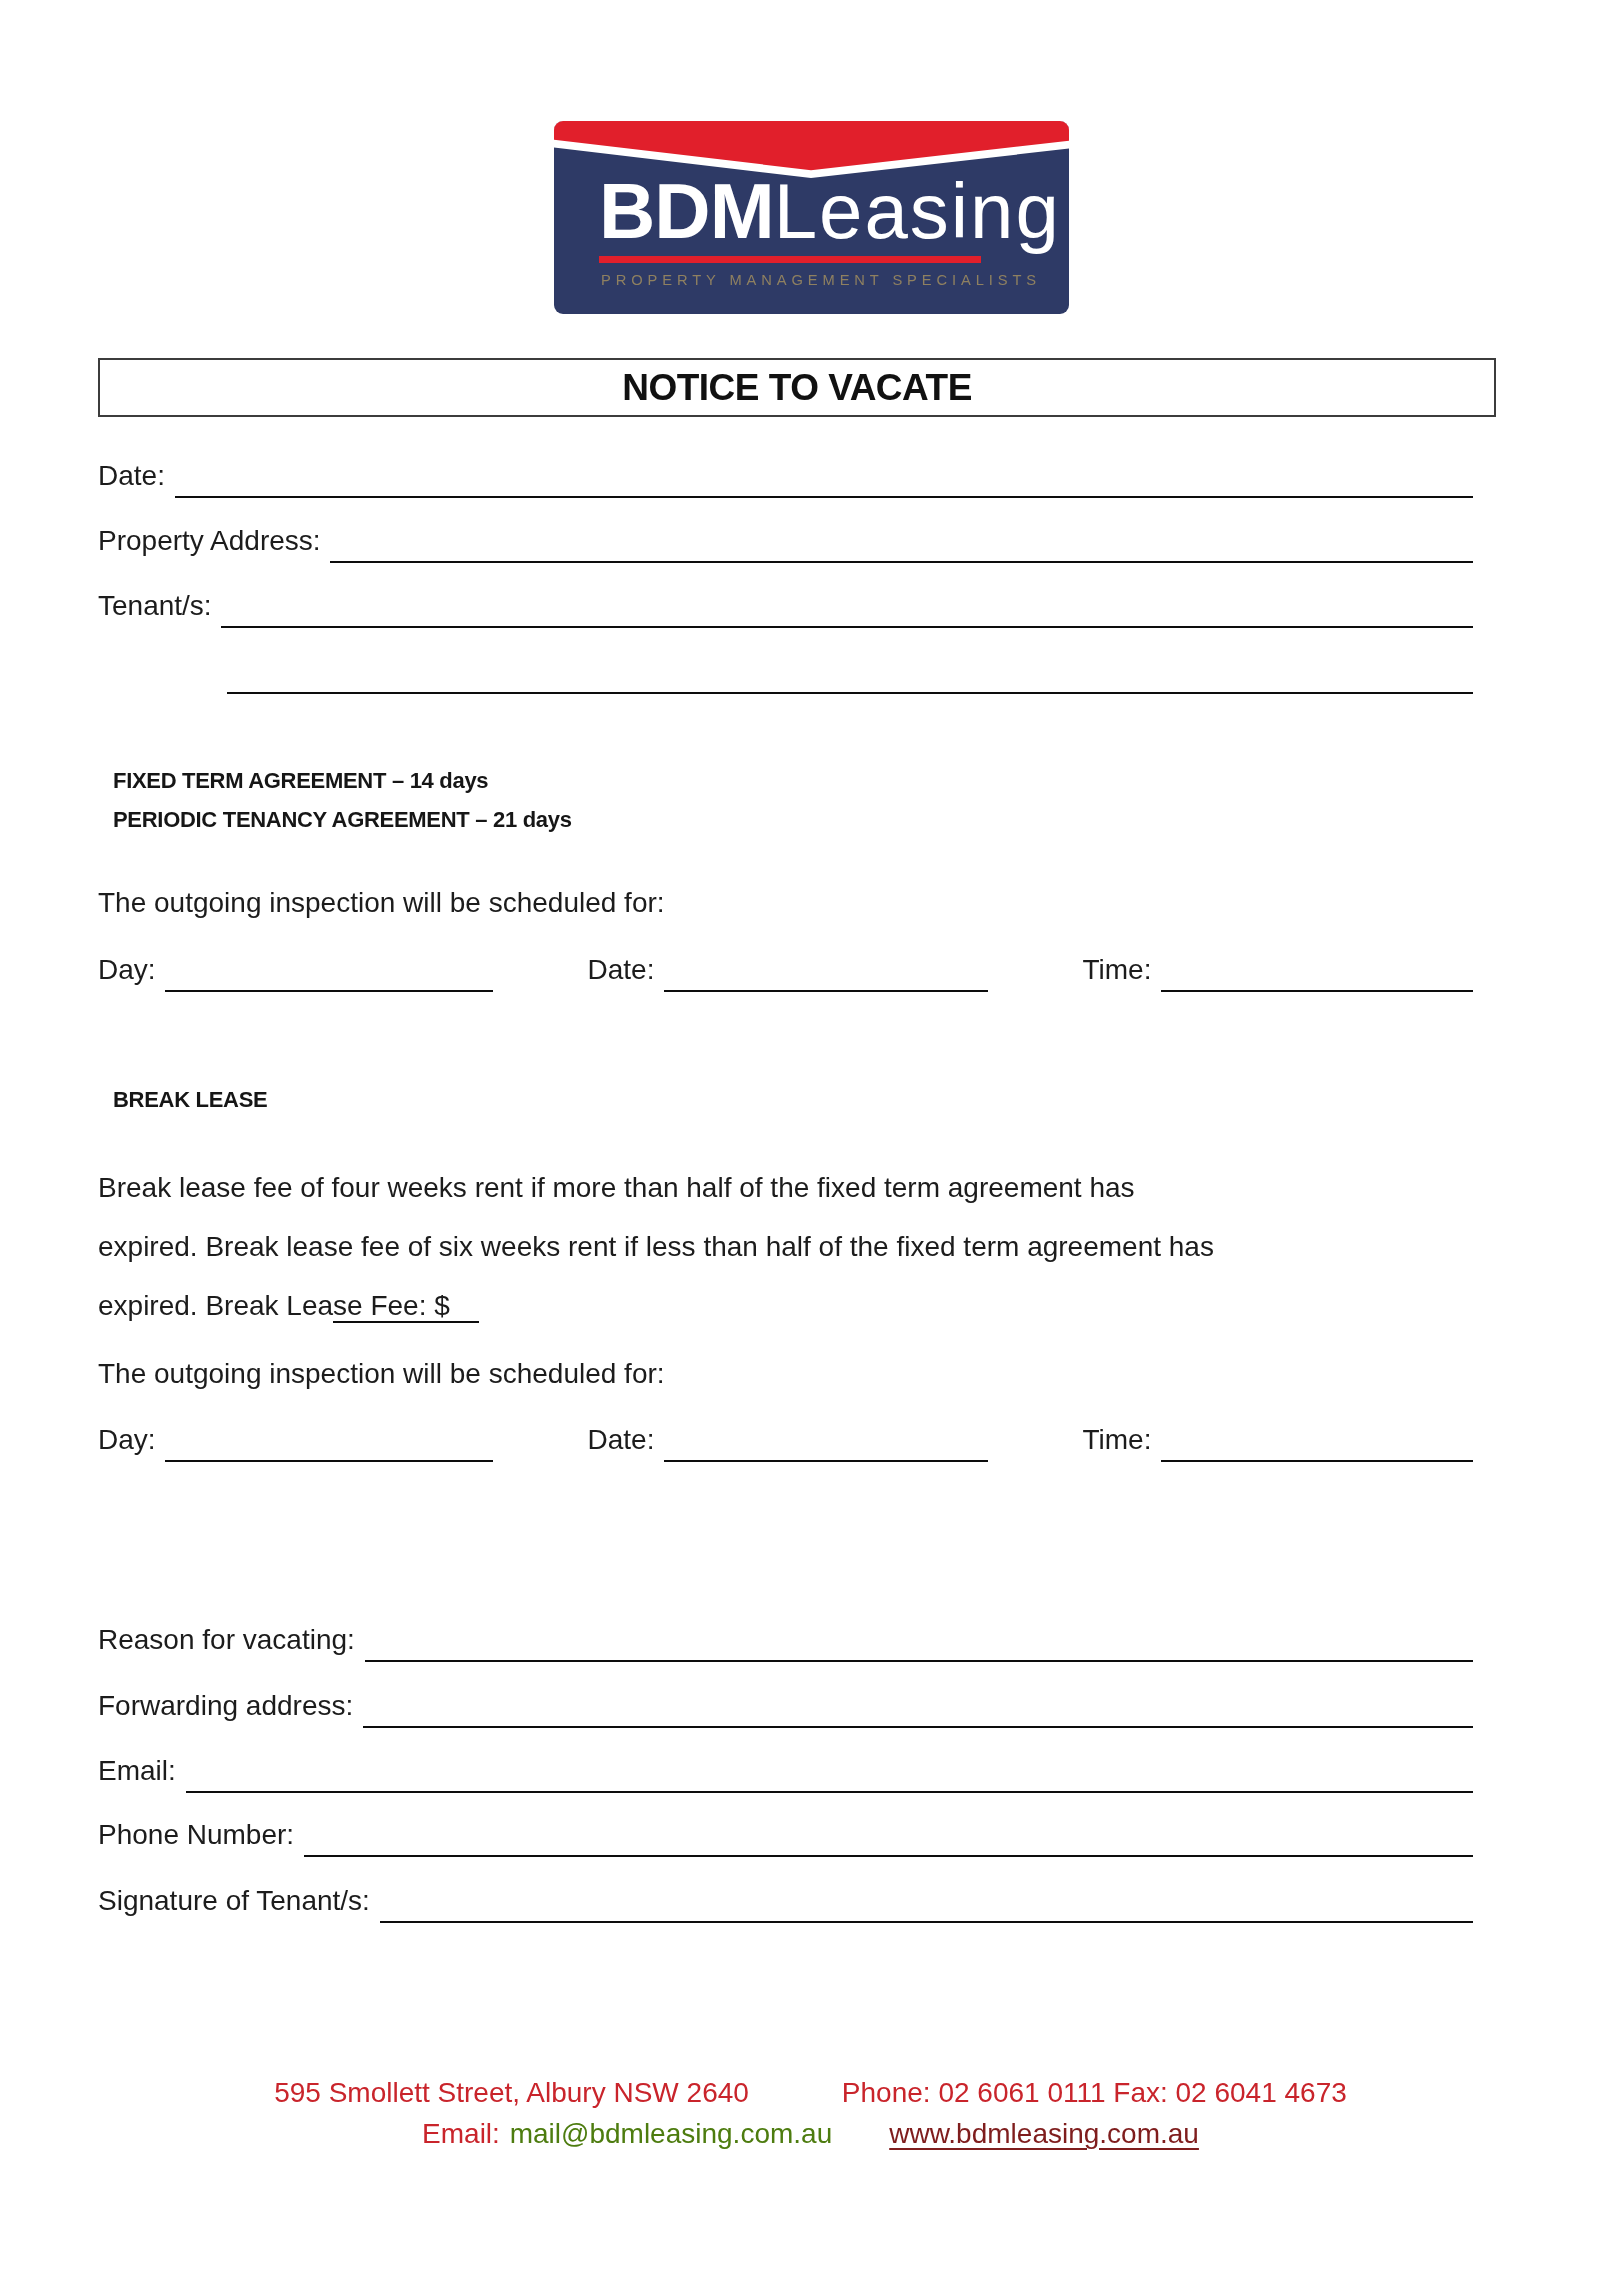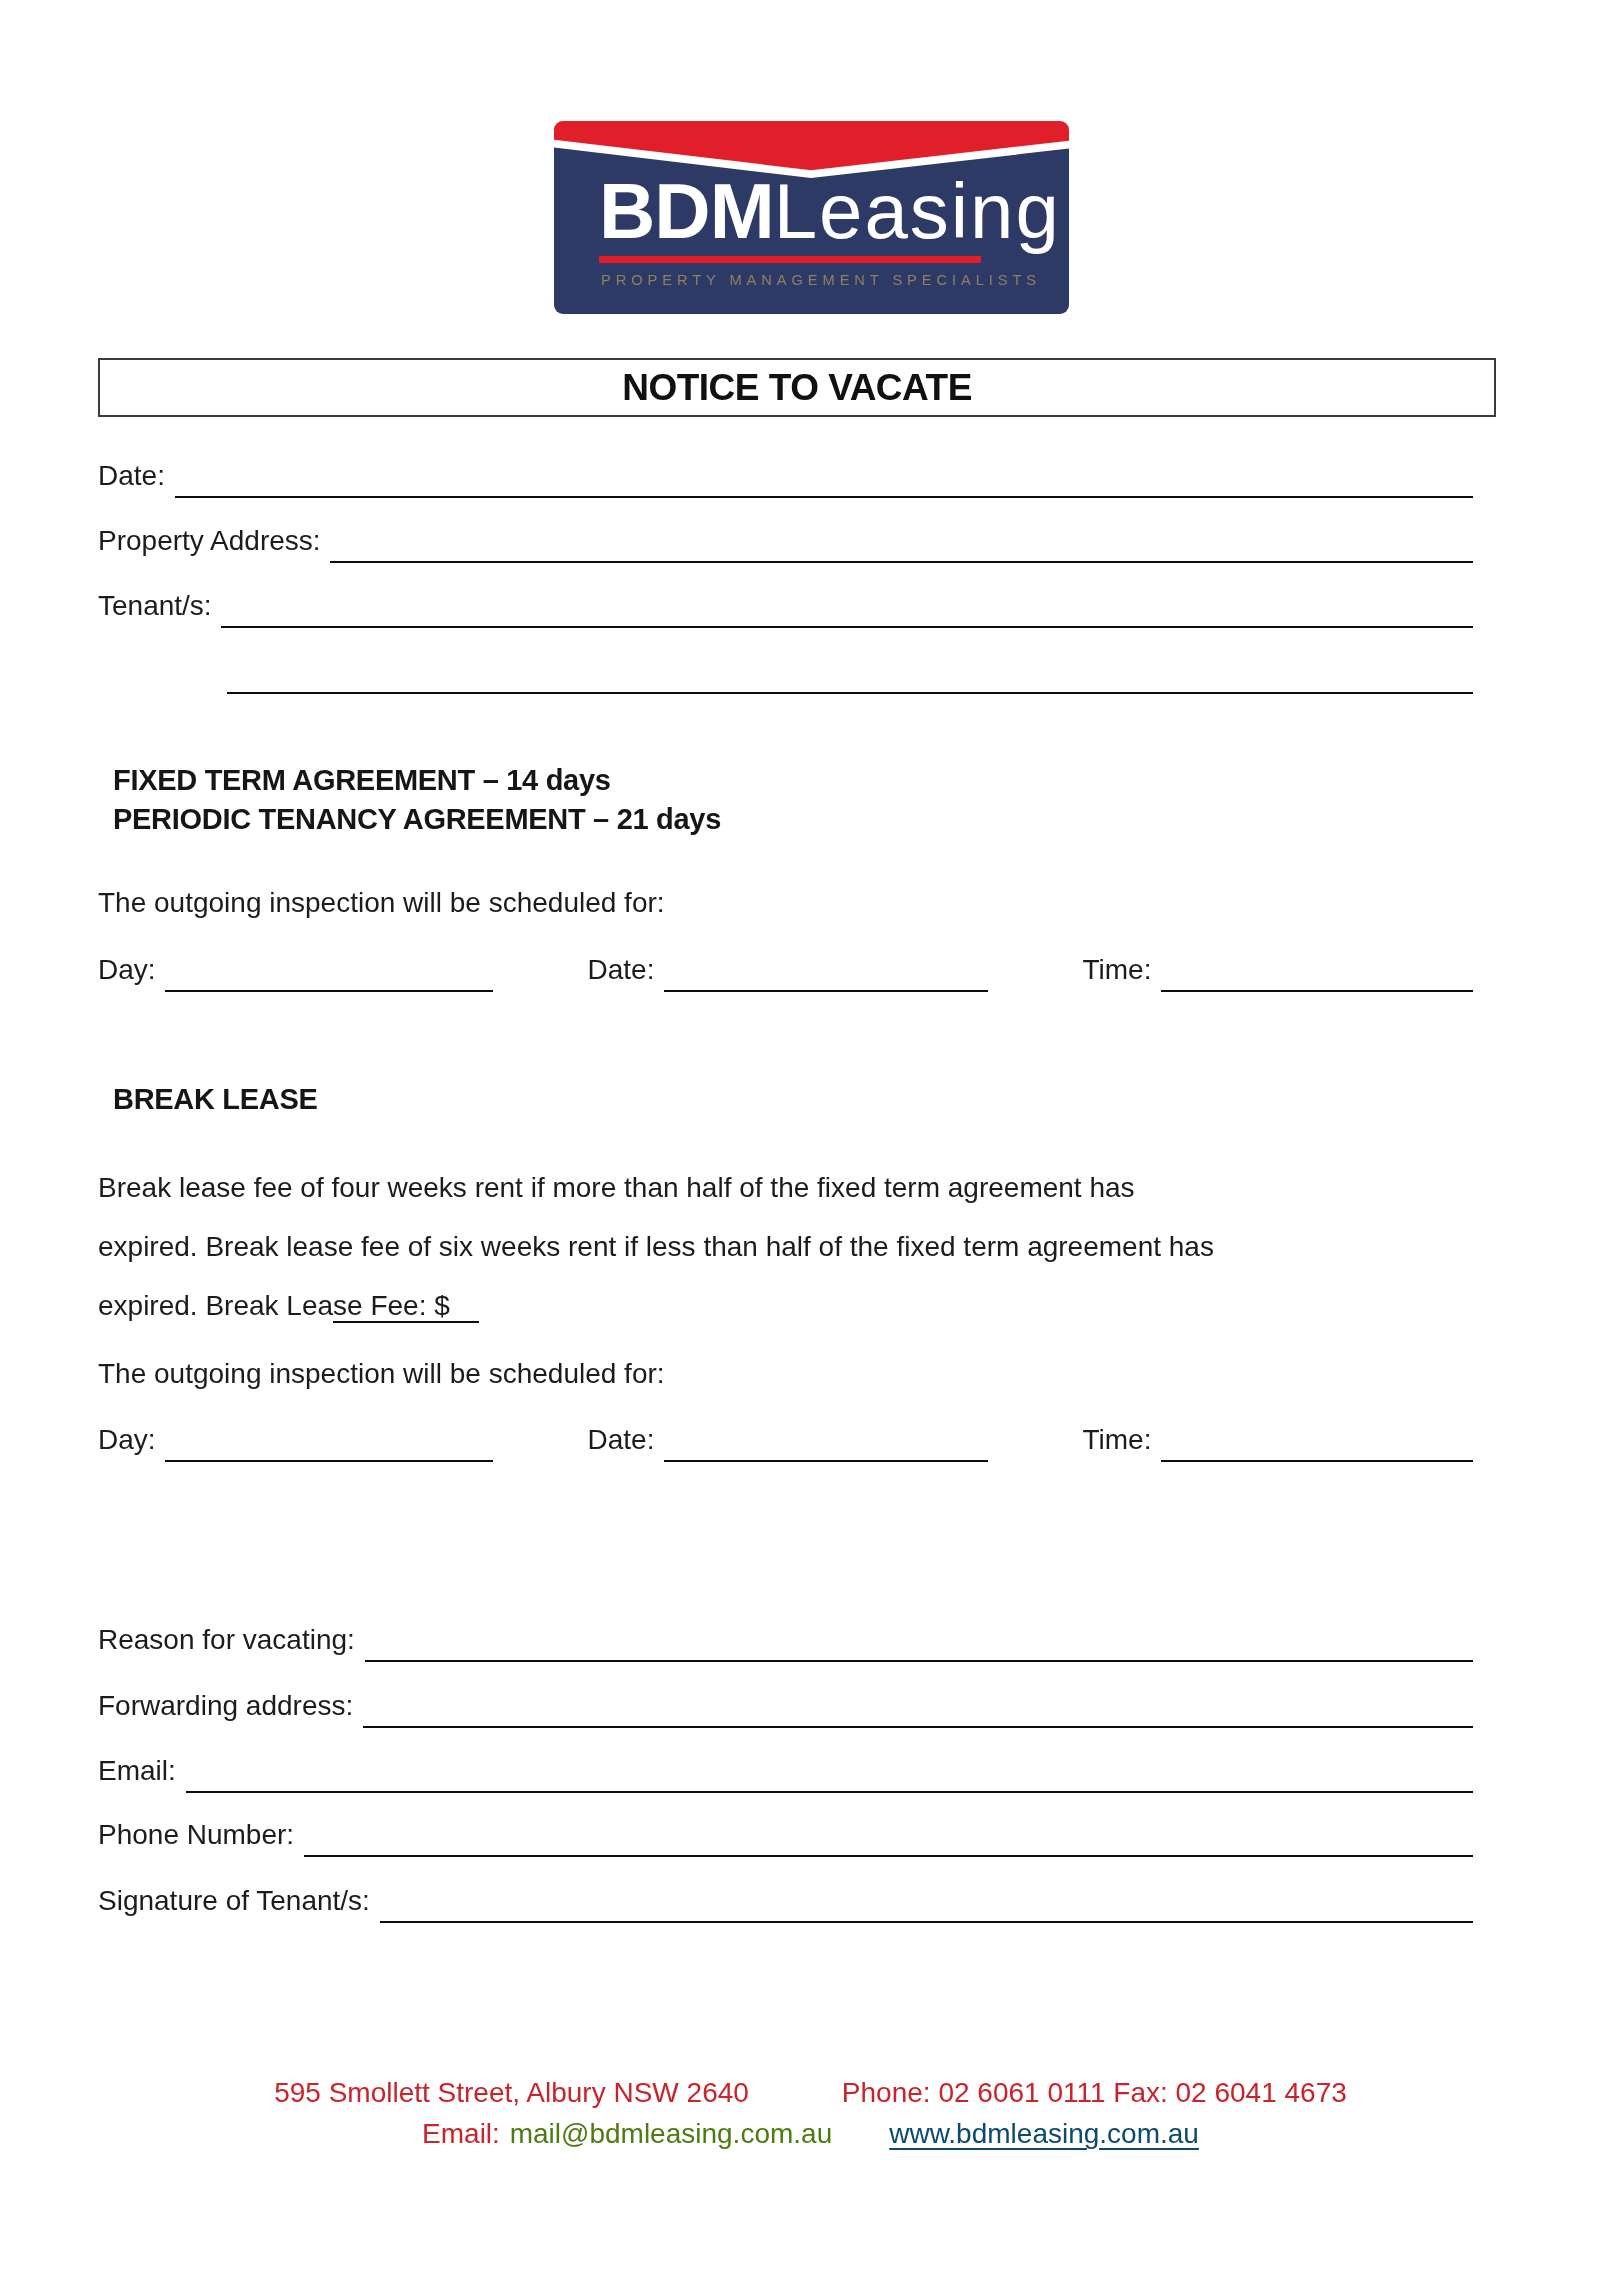--- a/index.html
+++ b/index.html
@@ -62,21 +62,21 @@
     border-bottom: 2.9px solid #0d0d0d;
     margin-left: 9.8px;
     height: 45px;
   }
   .row.cont { left: 227px; }
   .row.cont .line { margin-left: 0; }
 
   
   .heading {
     position: absolute; left: 113px;
-    font-size: 29px; font-weight: bold; line-height: 39px;
+    font-size: 22px; font-weight: bold; line-height: 39px;
     letter-spacing: -0.3px; color: #161616;
   }
   .para-line, .intro-line {
     position: absolute; left: 98px;
     font-size: 28px; line-height: 43px; color: #1c1c1c;
     white-space: nowrap;
   }
   .fee-underlined {
     border-bottom: 2.9px solid #0d0d0d;
     padding-right: 29px;
@@ -107,21 +107,21 @@
   .footer-line-2 { top: 2113px; gap: 57px; }
   .footer-red { color: #c9242b; }
   .footer-email-group { display: flex; align-items: baseline; }
   .footer-email-label { margin-right: 9.8px; }
   .footer-link-email {
     color: #4d7c0f;
     text-decoration-thickness: 2px;
     text-underline-offset: 4.9px;
   }
   .footer-link-web {
-    color: #0c4a6e;
+    color: #7f1d1d;
     text-decoration: underline;
     text-decoration-thickness: 2px;
     text-underline-offset: 4.9px;
   }
 </style>
 </head>
 <body>
 
 <div class="page">
 

